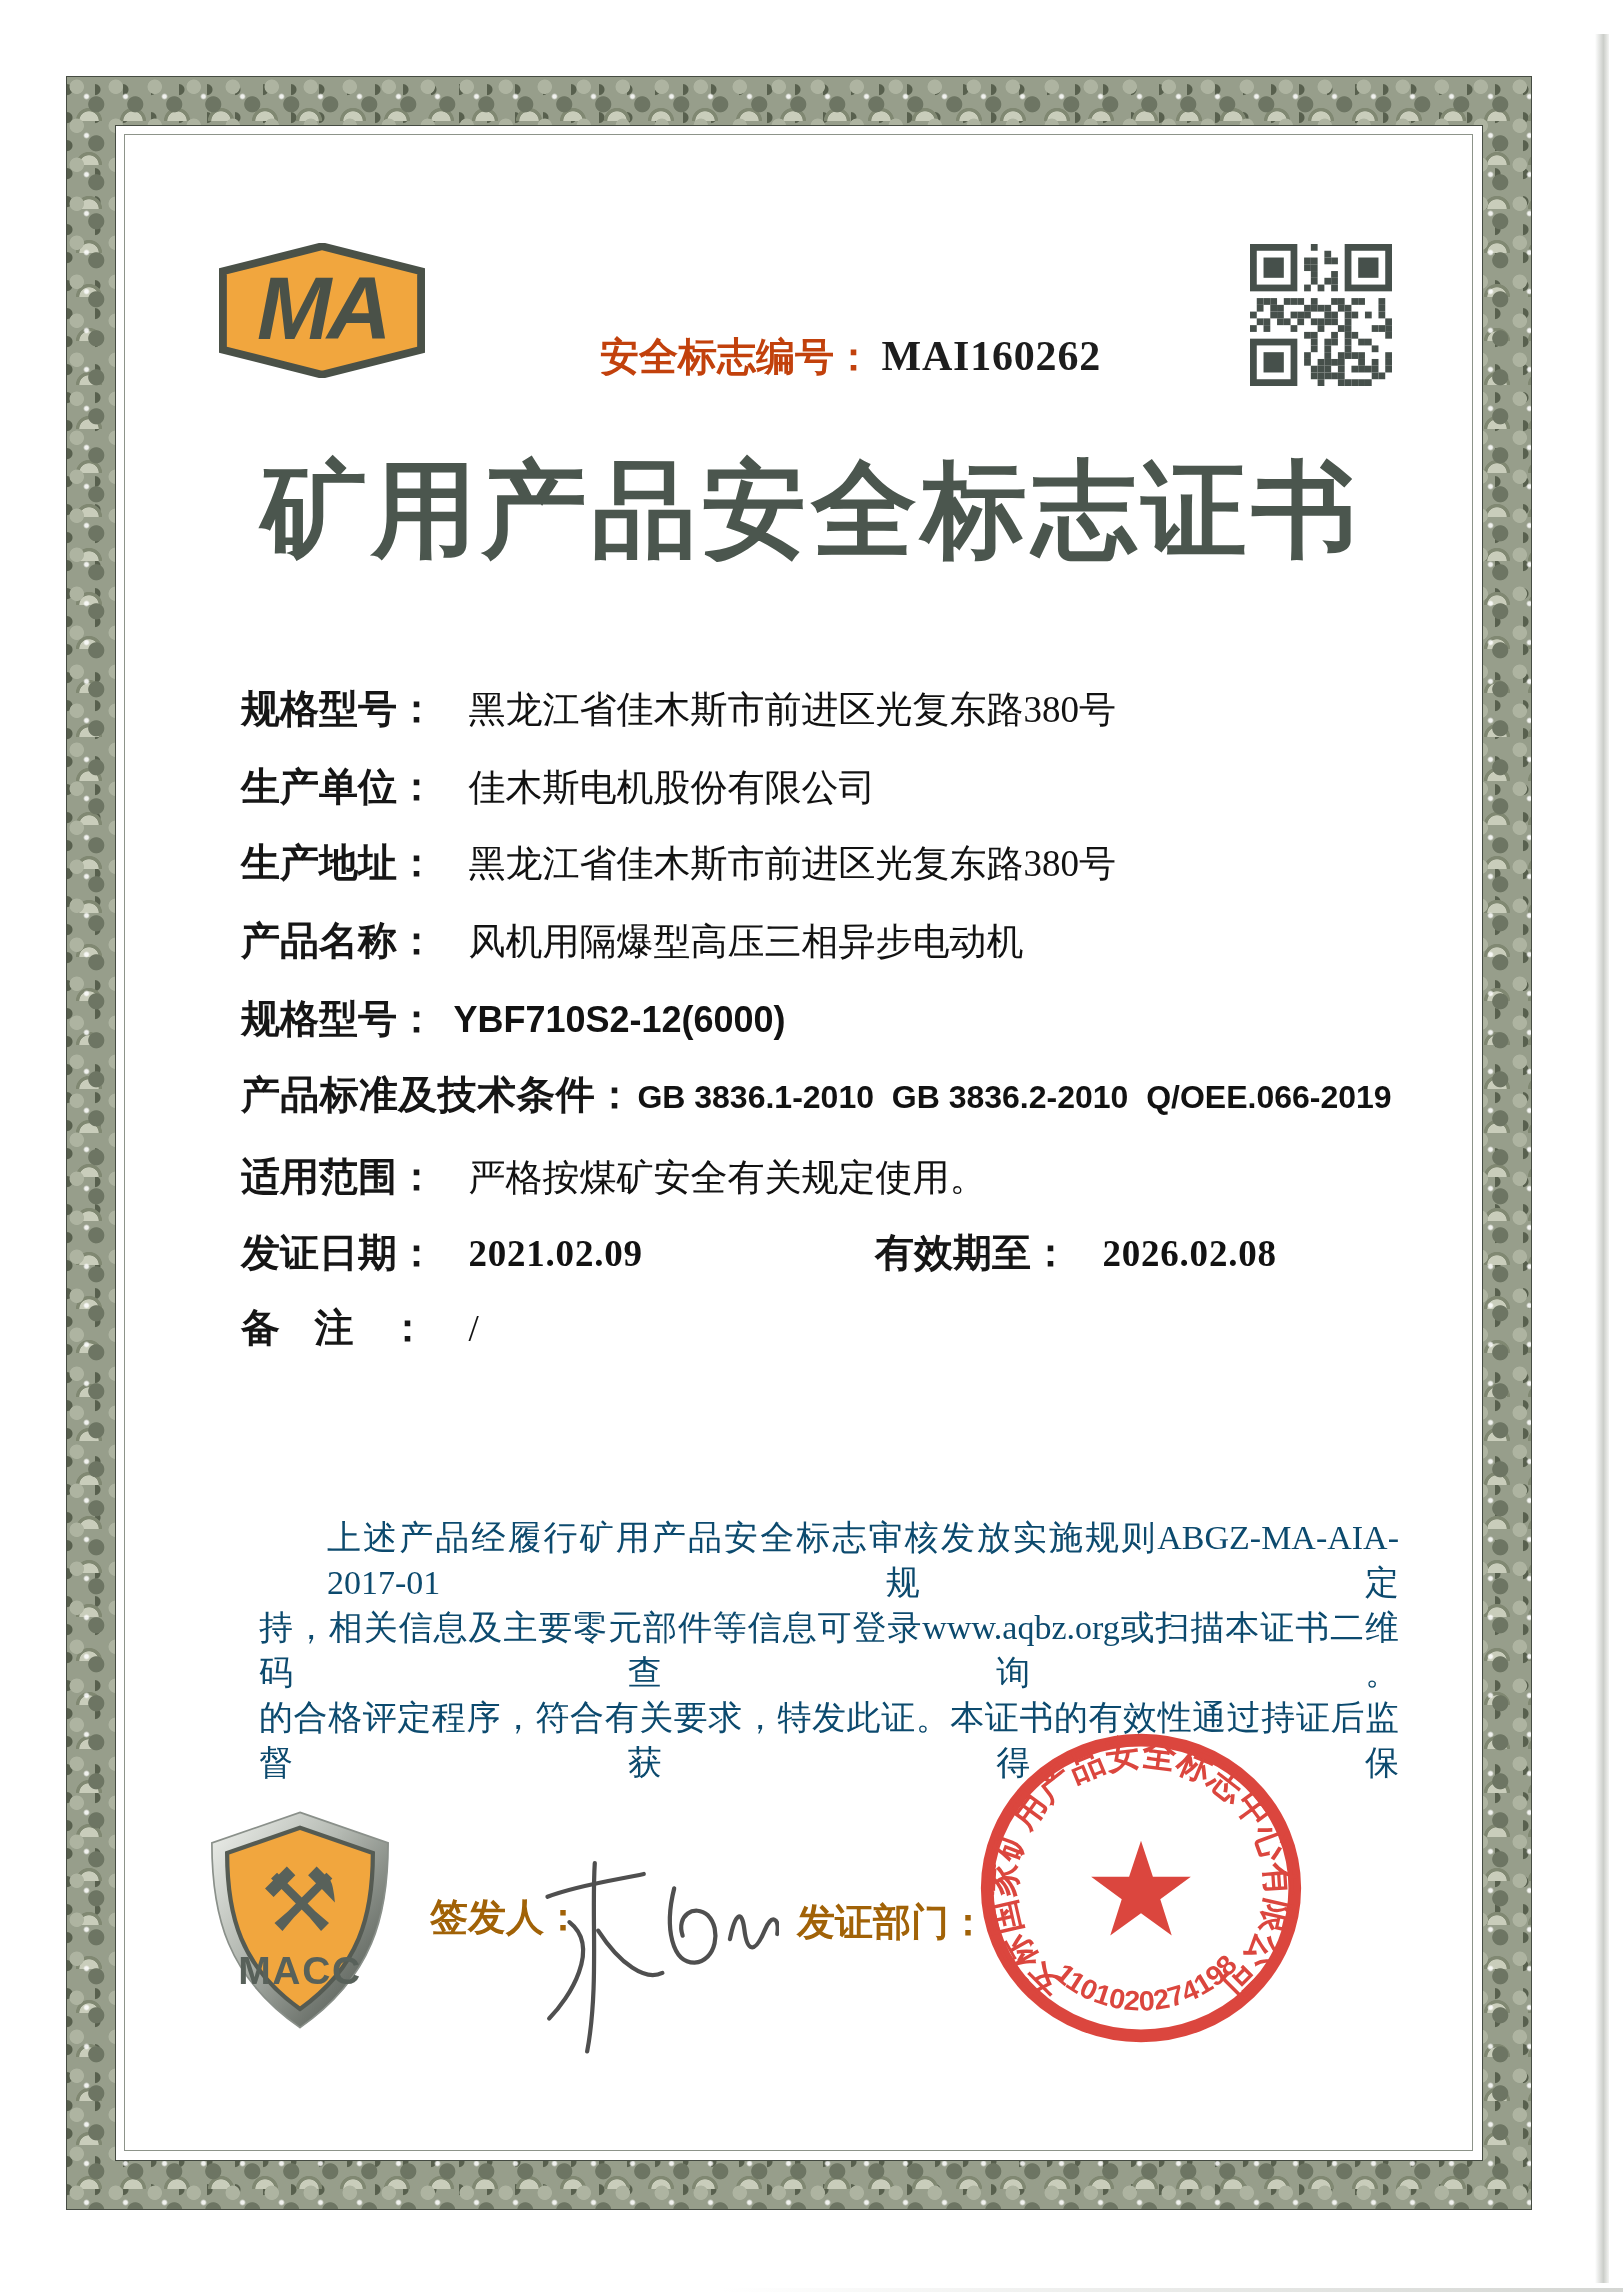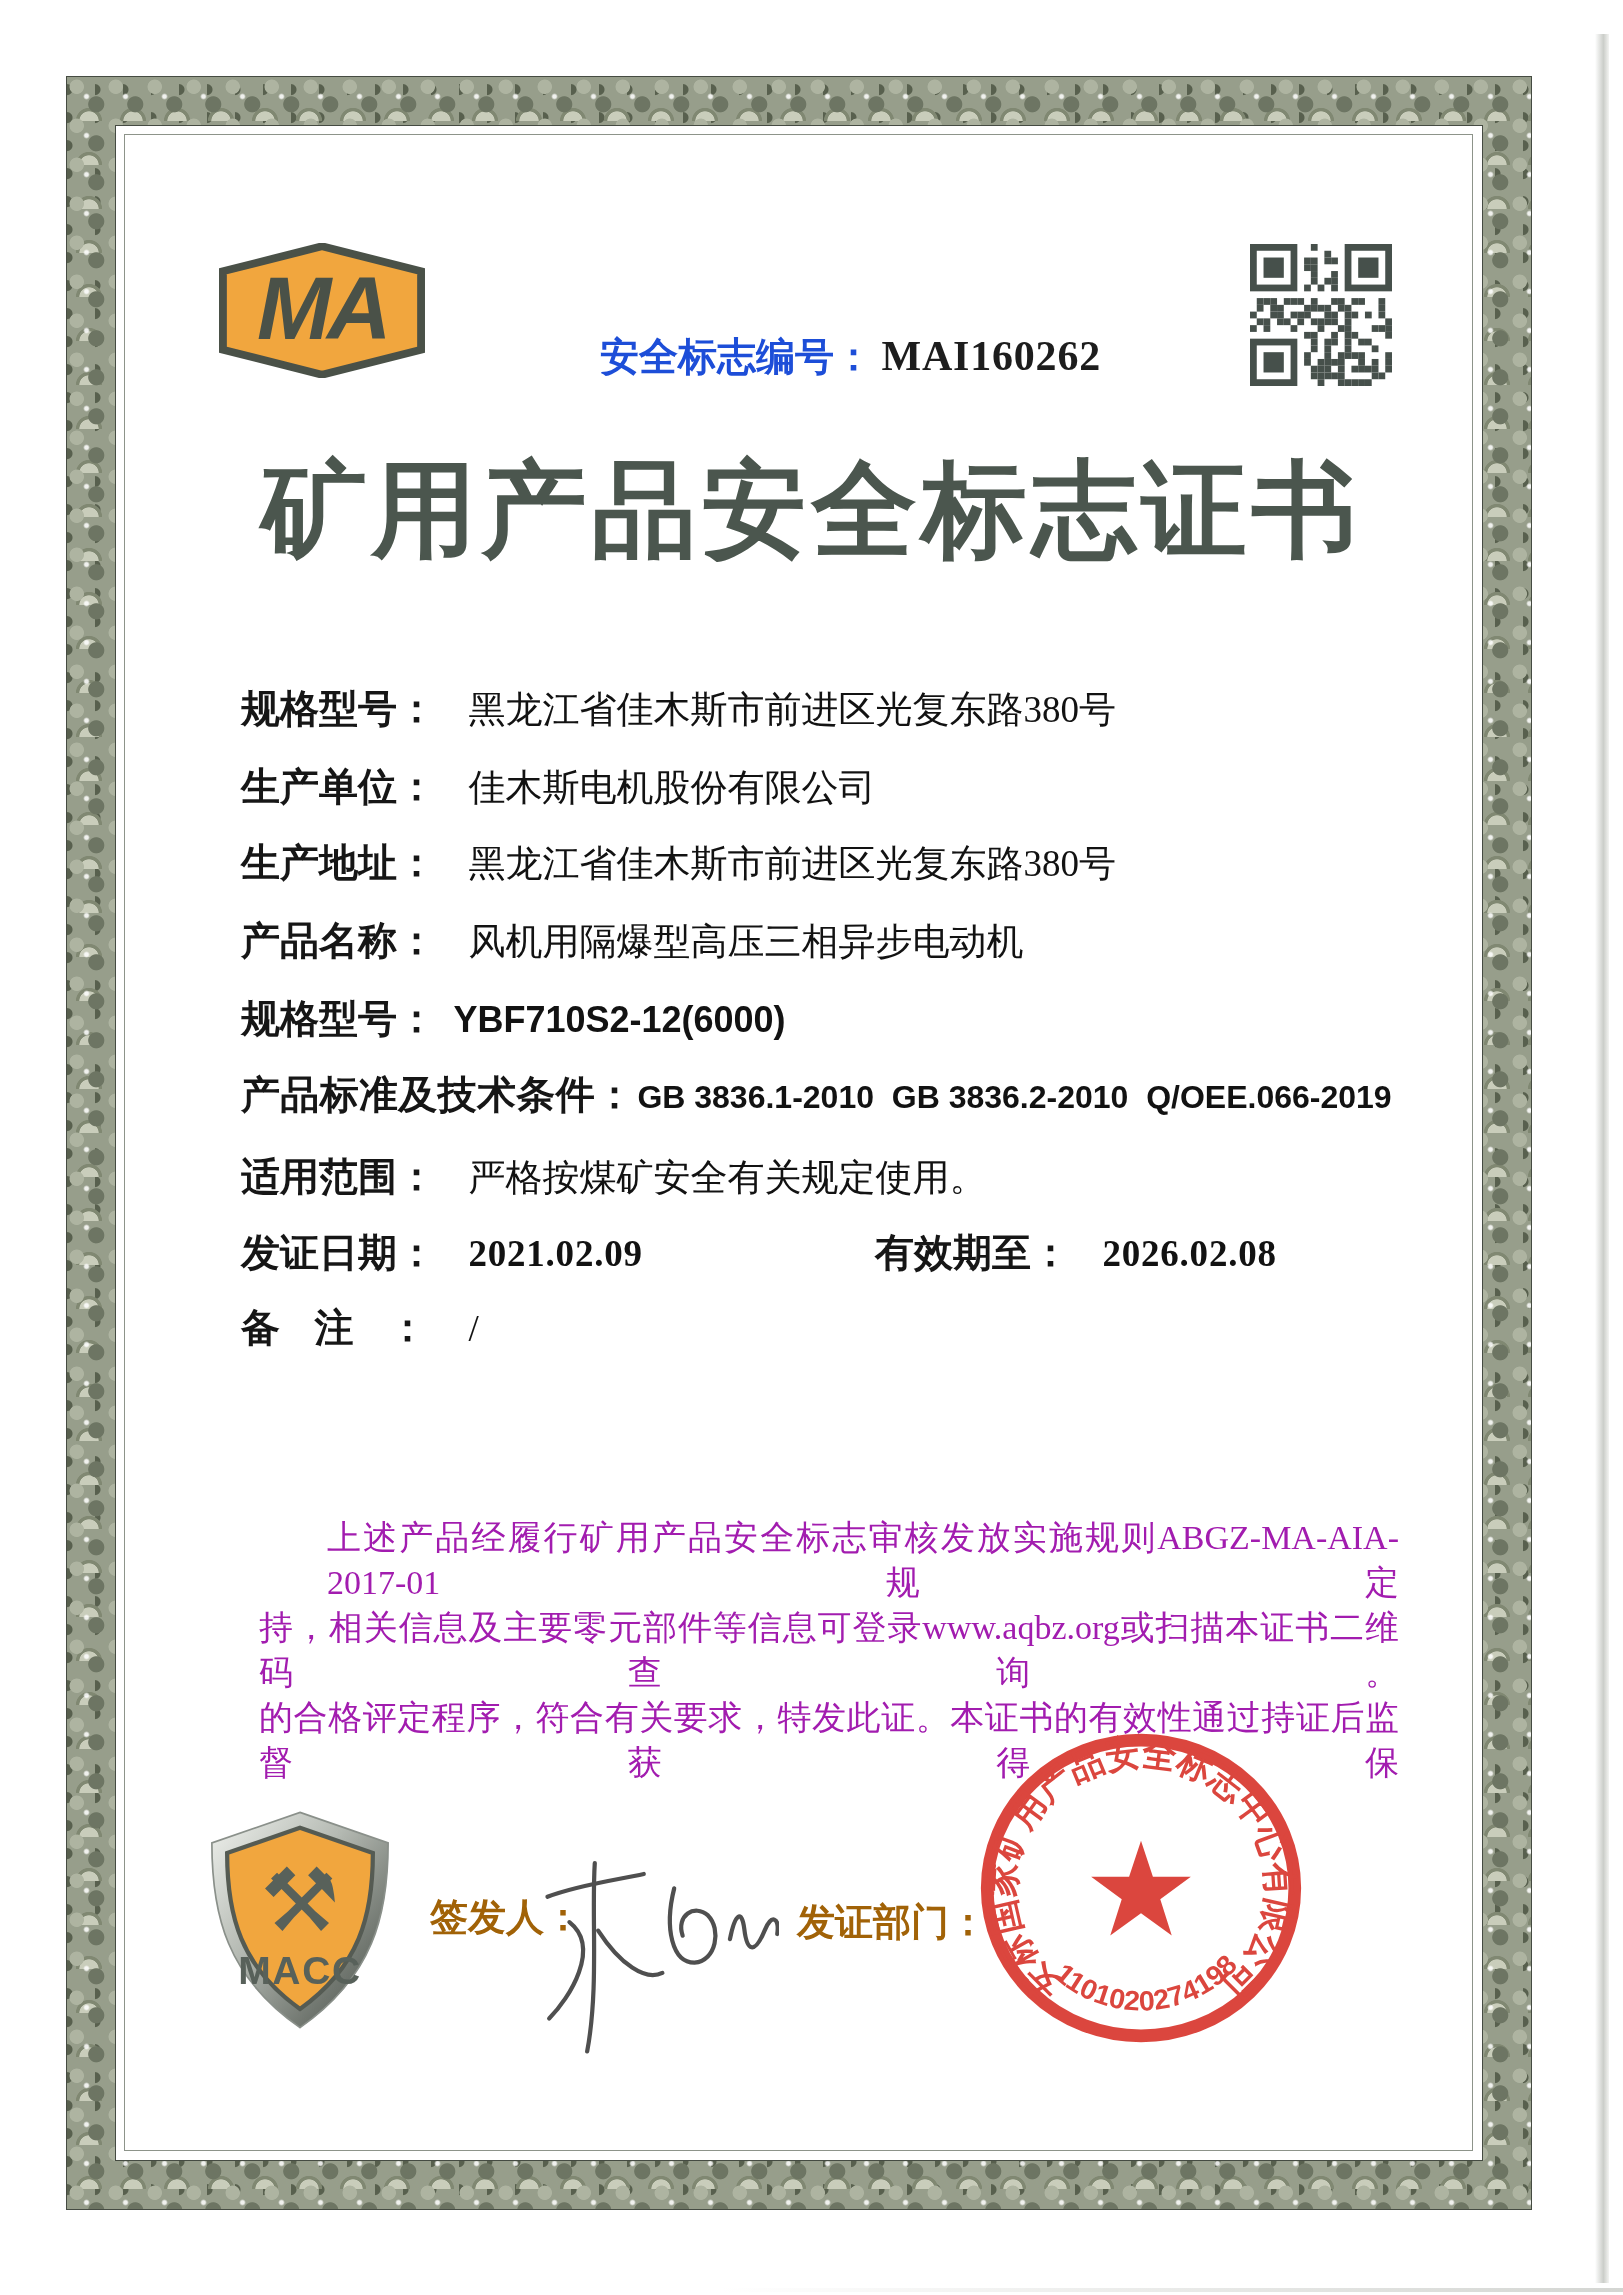--- a/index.html
+++ b/index.html
@@ -24,42 +24,42 @@
 
   
   .scan-edge-right{position:absolute;left:1595px;top:34px;width:13.5px;height:2249px;
     background:linear-gradient(to right, rgba(255,255,255,0), rgba(140,146,136,.45) 60%, rgba(208,210,202,.25));}
   .scan-edge-bottom{position:absolute;left:719px;top:2288px;width:905px;height:4.2px;
     background:linear-gradient(to right, rgba(0,0,0,0), rgba(130,136,126,.35));}
 
   
   .ma-badge{position:absolute;left:213px;top:243px;width:218px;height:135px;}
   .cert-no-line{position:absolute;left:600px;top:331px;height:51px;line-height:51px;white-space:nowrap;}
-  .cert-no-label{font-size:39px;font-weight:700;color:#1d4ed8;}
+  .cert-no-label{font-size:39px;font-weight:700;color:#c2410c;}
   .cert-no-value{font-size:42px;font-weight:700;color:#1d1d1d;letter-spacing:0.8px;margin-left:8.5px;}
   .qr{position:absolute;left:1250px;top:244px;width:142px;height:142px;}
 
   .doc-title{position:absolute;left:0;top:441px;width:1623px;text-align:center;
     font-size:105px;font-weight:700;letter-spacing:5px;color:#4b564e;
     font-family:"Liberation Serif","DejaVu Serif",serif;}
 
   
   .row{position:absolute;left:241px;height:47px;line-height:47px;white-space:nowrap;}
   .flabel{display:inline-block;width:186px;text-align:justify;text-align-last:justify;
     font-family:"Liberation Sans","DejaVu Sans",sans-serif;font-weight:700;font-size:39px;color:#161616;
     vertical-align:baseline;}
   .flabel.wide{width:393px;}
   .fvalue{font-size:37px;color:#121212;margin-left:38px;}
   .fvalue.v-model{font-family:"Liberation Sans","DejaVu Sans",sans-serif;font-weight:700;font-size:36px;margin-left:23px;}
   .fvalue.v-std{font-family:"Liberation Sans","DejaVu Sans",sans-serif;font-weight:700;font-size:32px;margin-left:0;white-space:pre;text-align:center;}
   .fvalue.v-date{font-weight:700;font-size:37px;letter-spacing:0.8px;}
   .pair2{position:absolute;left:634px;top:0;}
 
   
-  .paragraph{position:absolute;left:259px;top:1515px;width:1140px;font-size:34px;line-height:45px;color:#a21caf;}
+  .paragraph{position:absolute;left:259px;top:1515px;width:1140px;font-size:34px;line-height:45px;color:#0c4a6e;}
   .paragraph .pline{text-align:justify;text-align-last:justify;}
   .paragraph .pline.first{padding-left:68px;width:1072px;}
 
   
   .macc-shield{position:absolute;left:200px;top:1809px;width:200px;height:222px;}
   .signer-label,.issuer-label{position:absolute;font-size:38px;font-weight:700;color:#a16207;white-space:nowrap;}
   .signer-label{left:430px;top:1892px;}
   .issuer-label{left:797px;top:1897px;}
   .signature{position:absolute;left:517px;top:1836px;width:262px;height:245px;}
   .stamp{position:absolute;left:972px;top:1723px;width:338px;height:330px;opacity:.92;}

